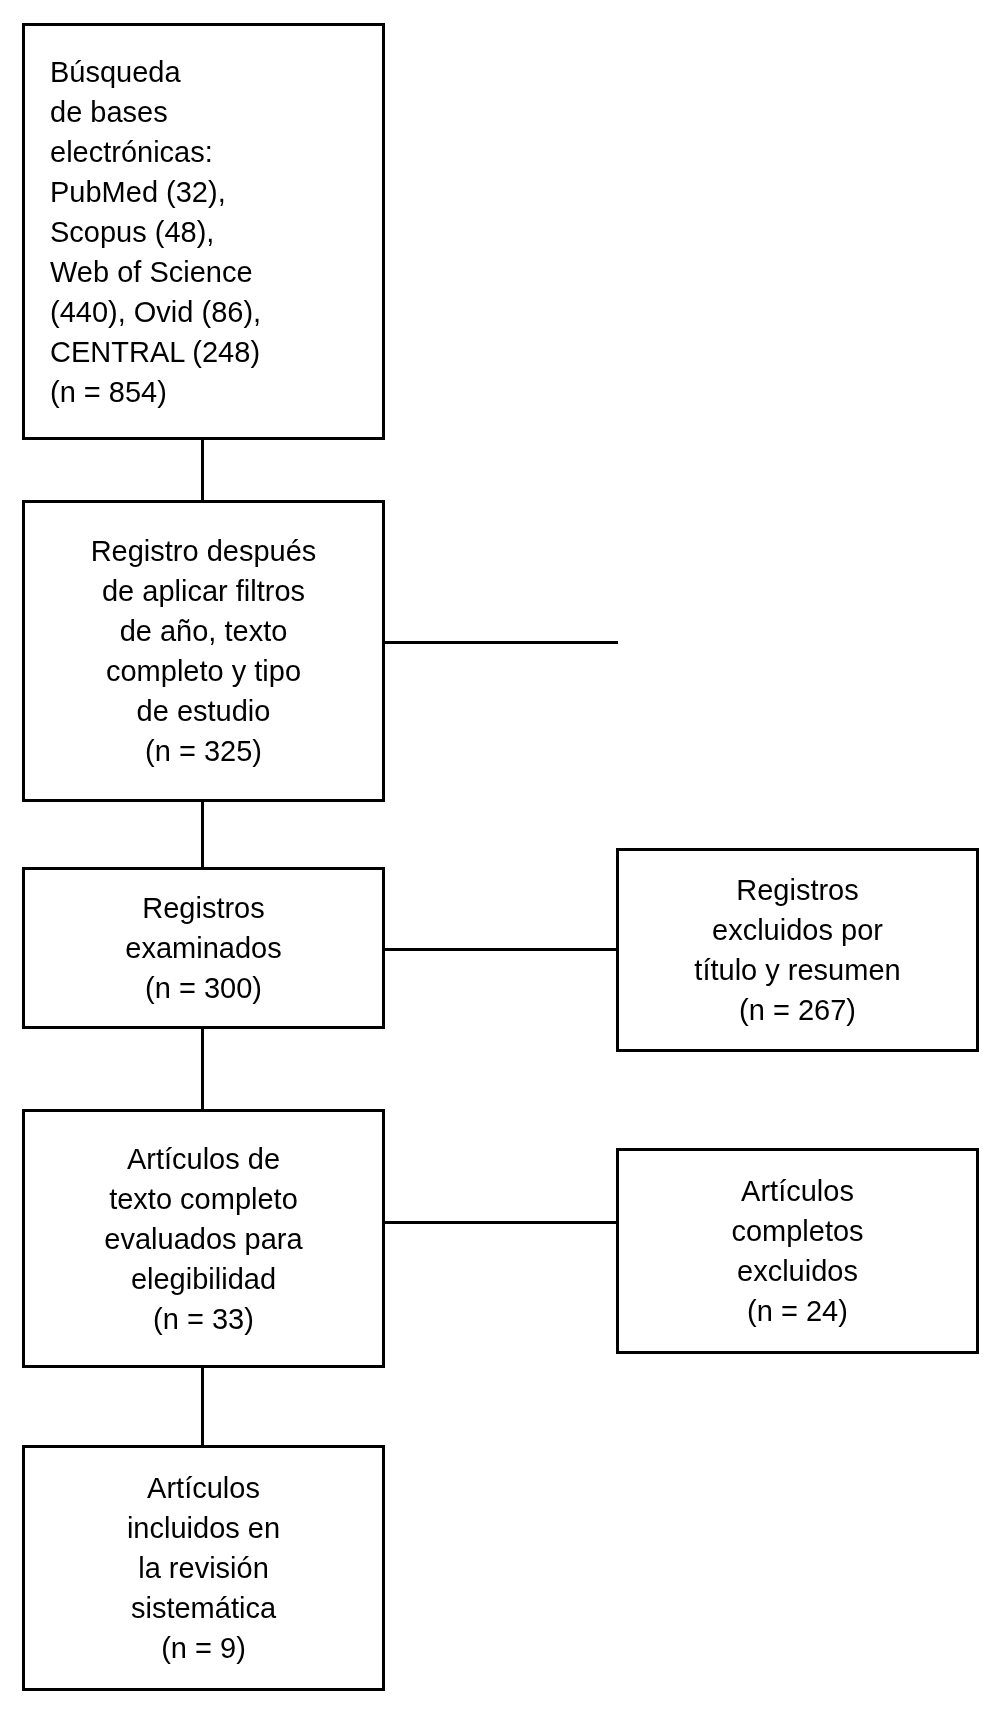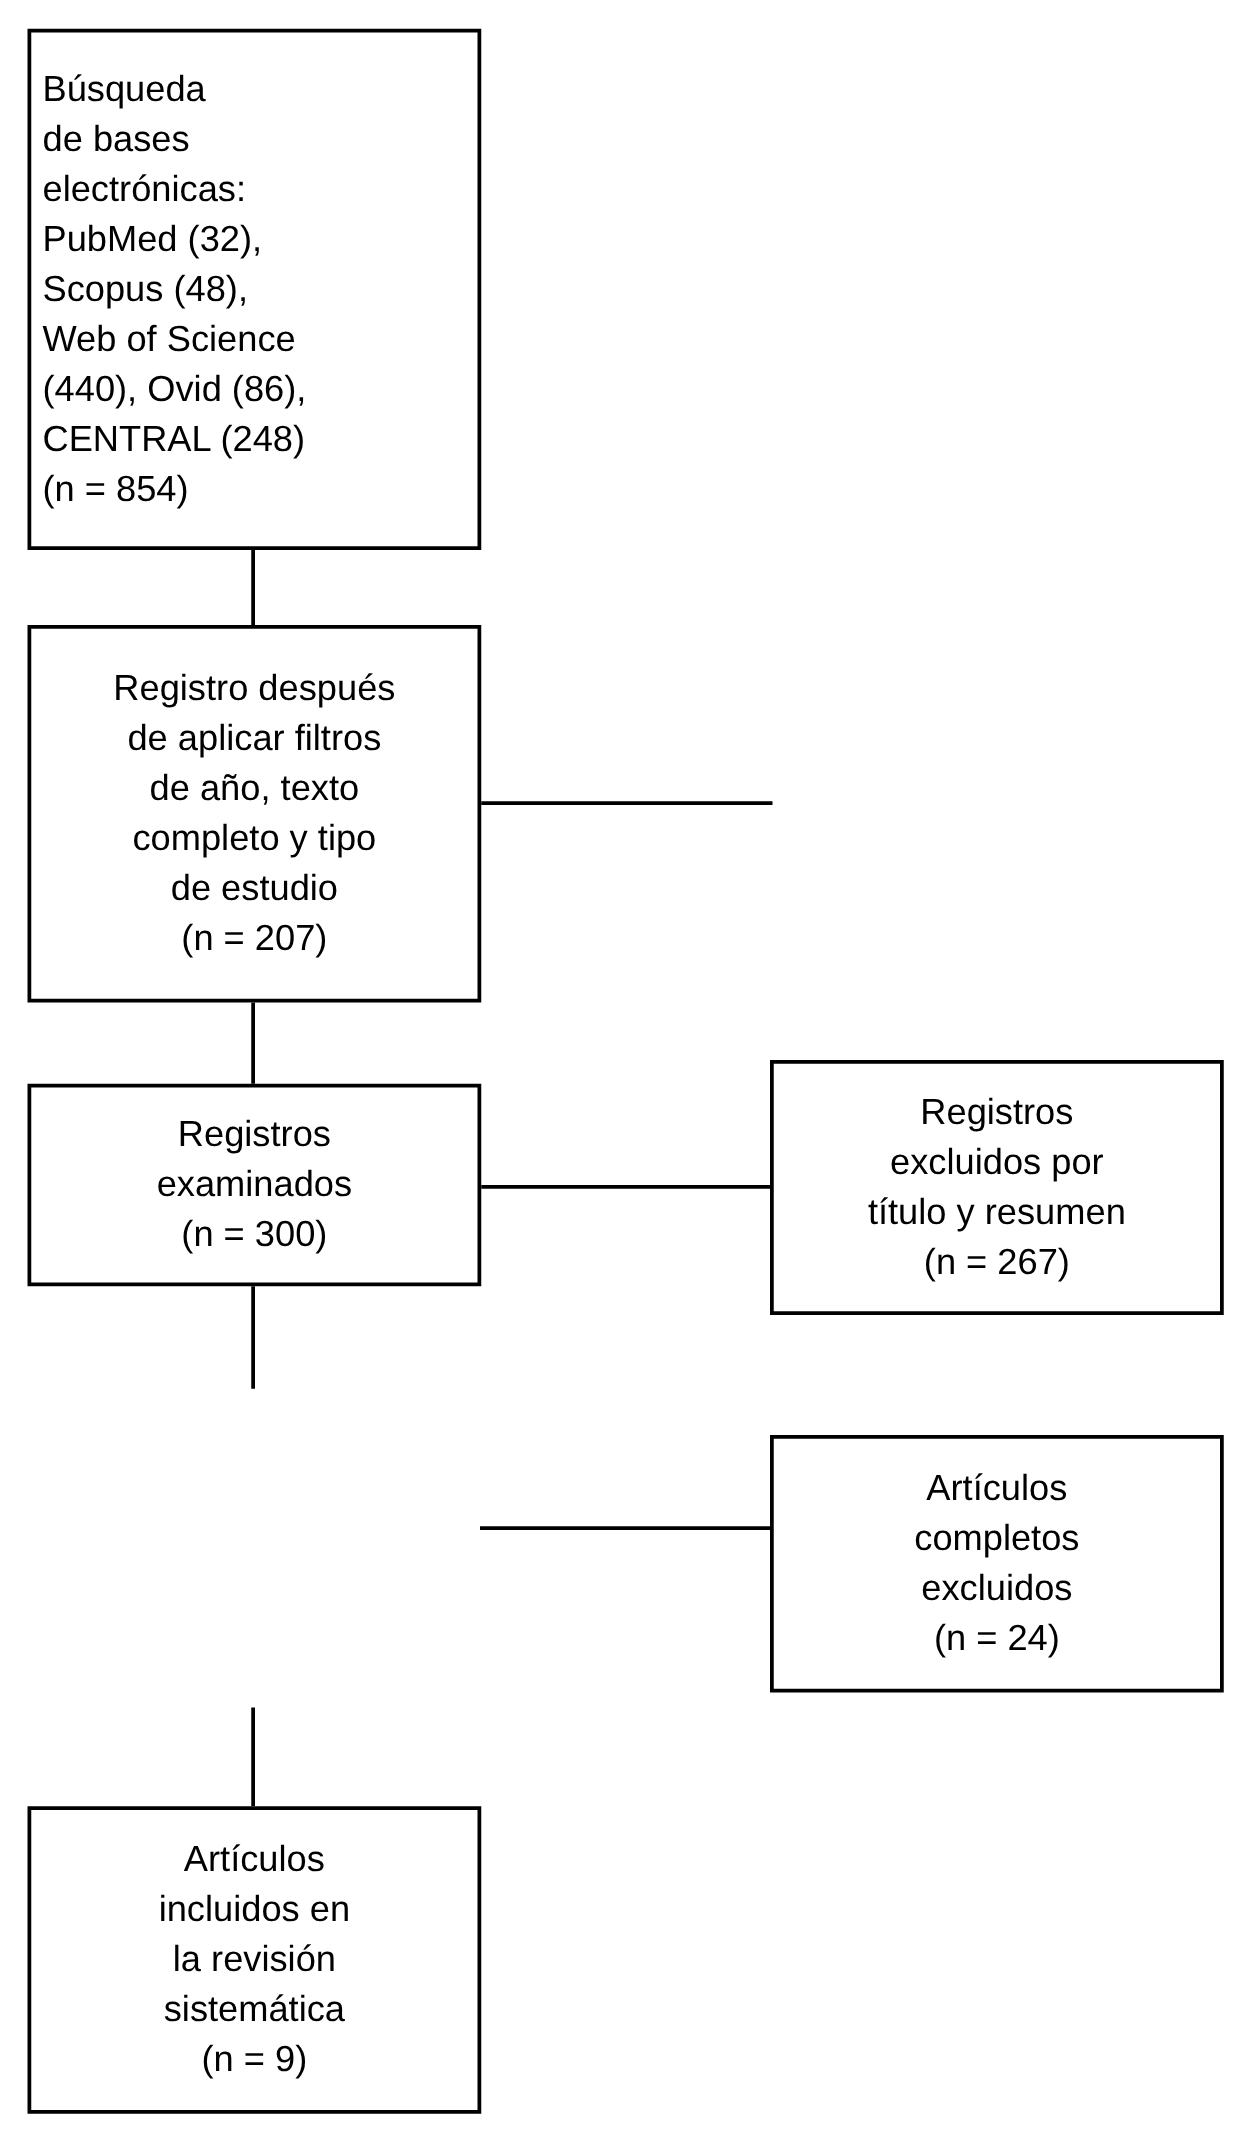--- a/index.html
+++ b/index.html
@@ -29,21 +29,21 @@
     font-size: 29px;
     line-height: 40px;
     text-align: center;
     color: #000000;
   }
   .box.align-left {
     justify-content: flex-start;
   }
   .box.align-left .box-text {
     text-align: left;
-    padding-left: 9px;
+    padding-left: 25px;
   }
   .vline {
     position: absolute;
     width: 3px;
     background: #000000;
   }
   .hline {
     position: absolute;
     height: 3px;
     background: #000000;
@@ -74,29 +74,36 @@
 CENTRAL (248)
 (n = 854)</div>
   </div>
 
   <div class="box" style="left:22px; top:500px; width:363px; height:302px">
     <div class="box-text">Registro después
 de aplicar filtros
 de año, texto
 completo y tipo
 de estudio
-(n = 207)</div>
+(n = 325)</div>
   </div>
 
   <div class="box" style="left:22px; top:867px; width:363px; height:162px">
     <div class="box-text">Registros
 examinados
 (n = 300)</div>
   </div>
 
+  <div class="box" style="left:22px; top:1109px; width:363px; height:259px">
+    <div class="box-text">Artículos de
+texto completo
+evaluados para
+elegibilidad
+(n = 33)</div>
+  </div>
 
   <div class="box" style="left:22px; top:1445px; width:363px; height:246px">
     <div class="box-text">Artículos
 incluidos en
 la revisión
 sistemática
 (n = 9)</div>
   </div>
 
 

